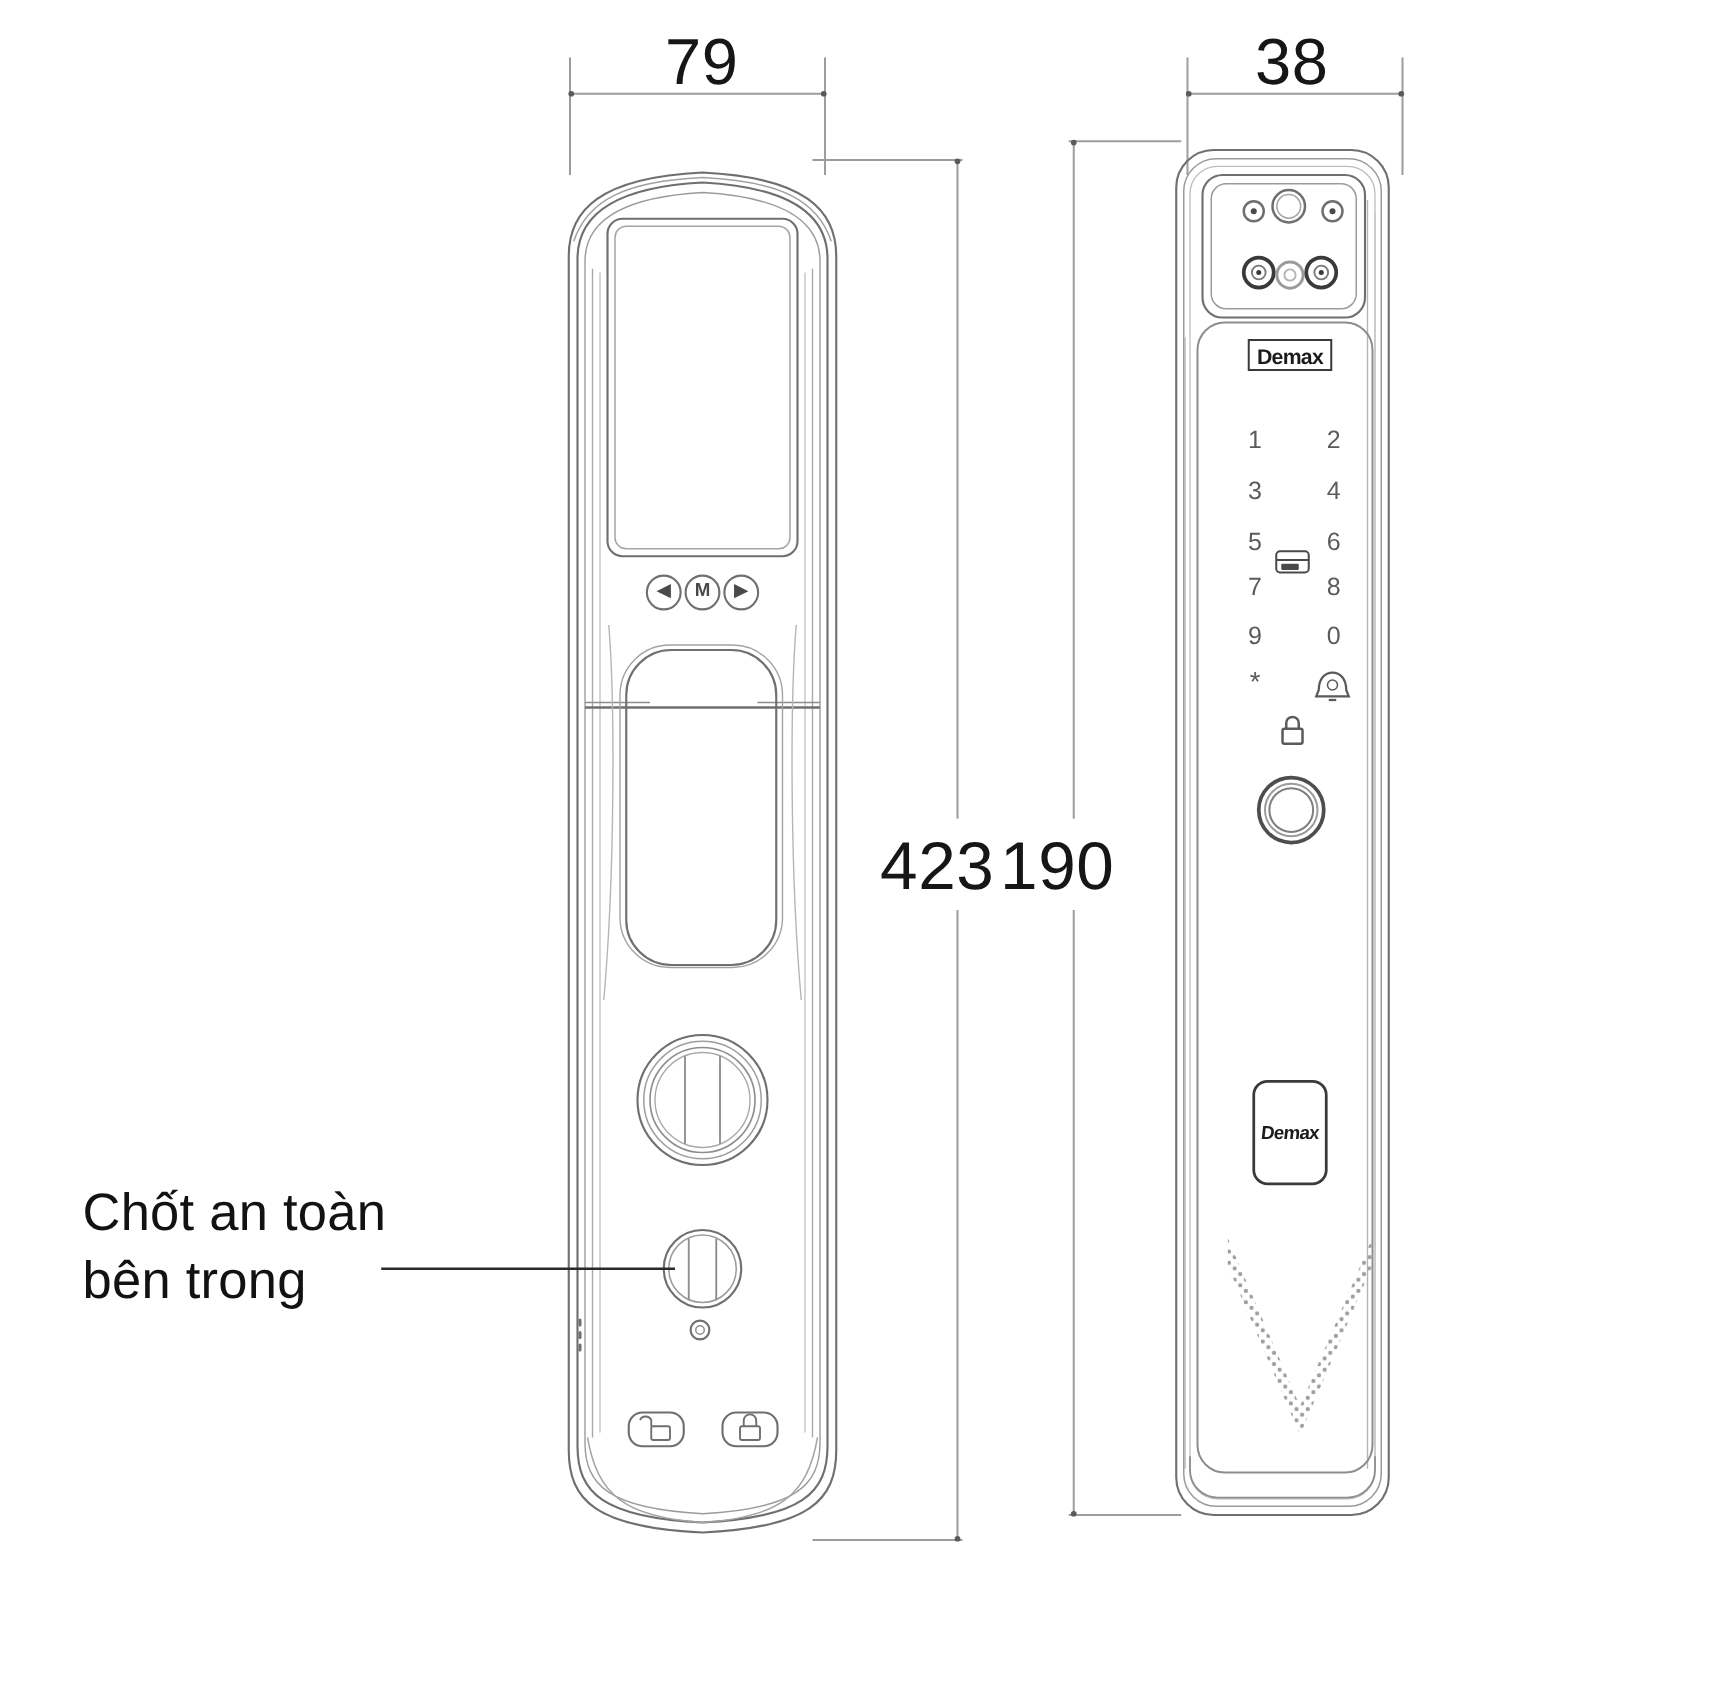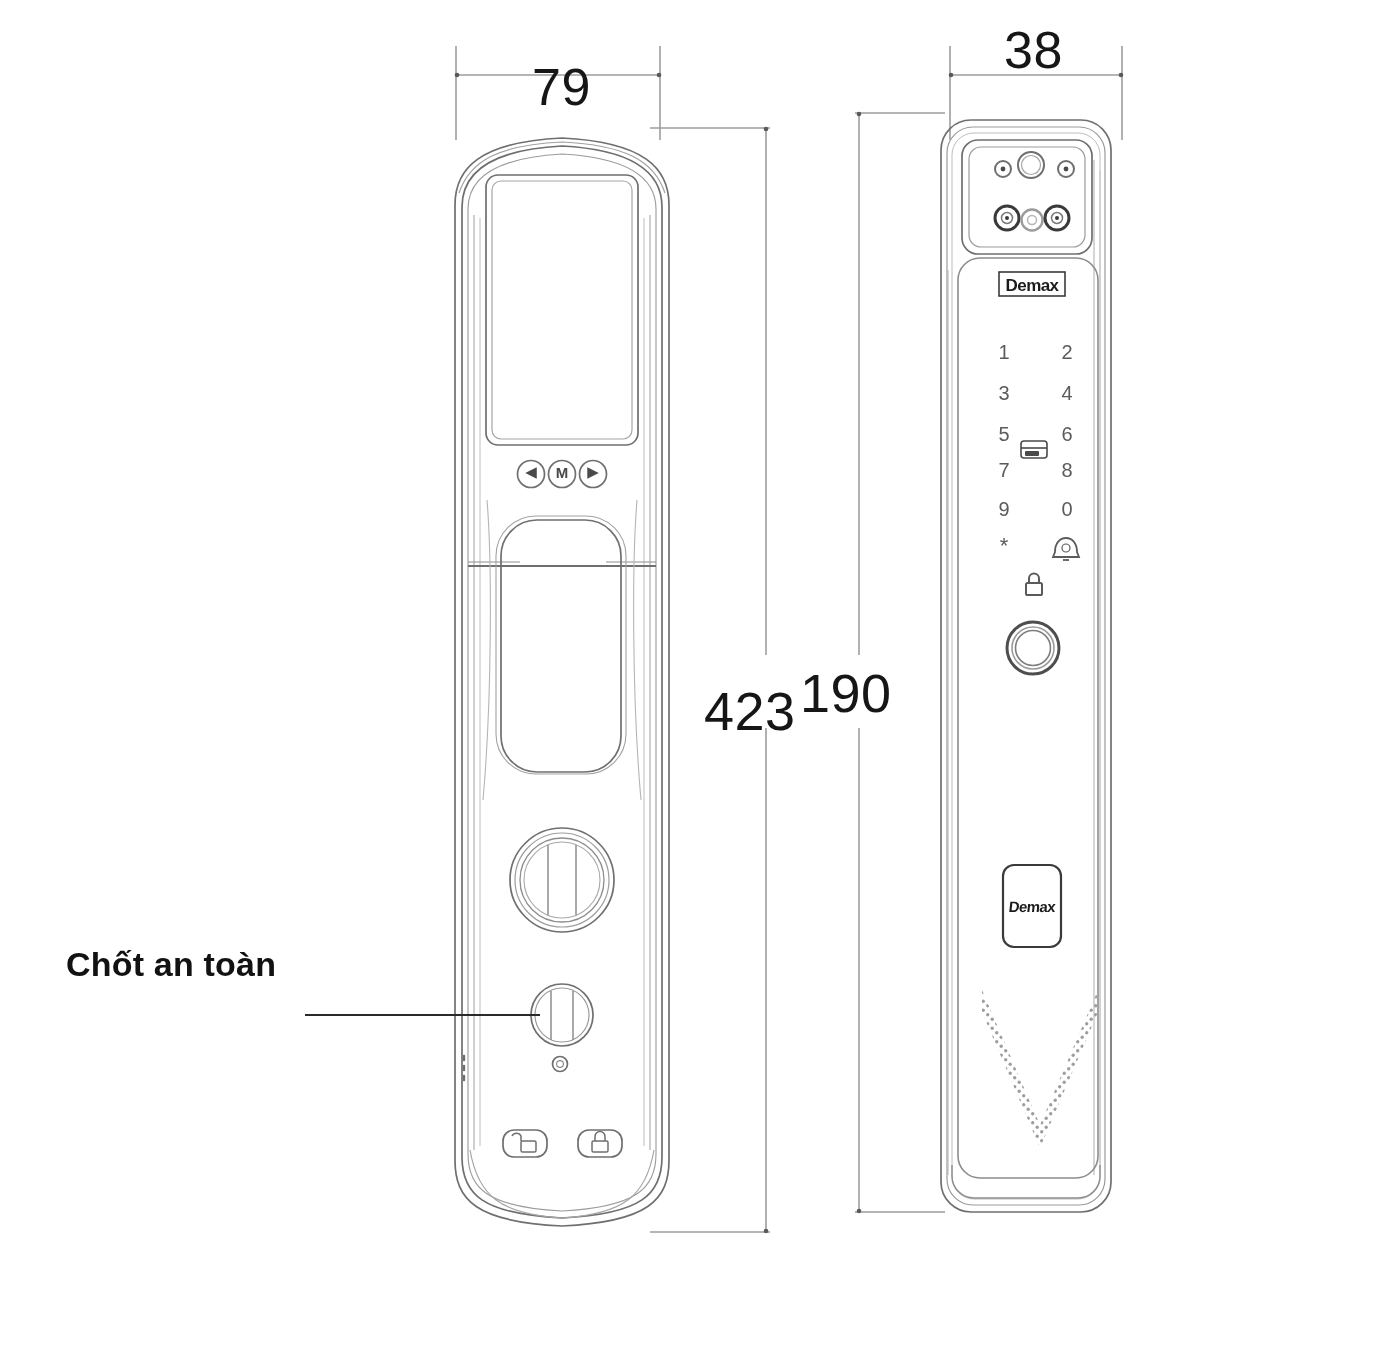--- a/index.html
+++ b/index.html
@@ -37,22 +37,22 @@
   }
   .dim-top {
     font-size: 52px;
   }
   .dim-side {
     font-size: 54px;
   }
   .calloutlabel {
     position: absolute;
     font-family: "Liberation Sans", sans-serif;
-    font-size: 34px;
-    font-weight: 700;
+    font-size: 42px;
+    font-weight: 400;
     color: #121212;
     line-height: 1.32;
     white-space: pre;
     letter-spacing: 0.2px;
   }
   
   .keylabel {
     position: absolute;
     font-family: "Liberation Sans", sans-serif;
     font-size: 20px;
@@ -293,29 +293,30 @@
       <rect x="1003" y="865" width="58" height="82" rx="11" ry="11" stroke="#3a3a3a" stroke-width="2.2"></rect>
 
       <g clip-path="url(#chevclip2)" stroke="none">
         <rect x="975" y="985" width="130" height="170" fill="url(#dotpat)"></rect>
       </g>
 
       <path d="M 952 1165 L 952 1176 A 22 22 0 0 0 974 1198 L 1078 1198 A 22 22 0 0 0 1100 1176 L 1100 1165" stroke="#8d8d8d" stroke-width="1.4"></path>
     </g>
   </svg>
 
-  <div class="dimtext dim-top" style="left:532px; top:20px;margin-top:37px;">79</div>
+  <div class="dimtext dim-top" style="left:532px; top:20px;">79</div>
 
   <div class="dimtext dim-top" style="left:1004px; top:20px;">38</div>
 
-  <div class="dimtext dim-side" style="left:704px; top:680px;">423</div>
+  <div class="dimtext dim-side" style="left:704px; top:662px;">423</div>
 
   <div class="dimtext dim-side" style="left:800px; top:662px;">190</div>
 
   <div class="calloutlabel" style="left:66px; top:942px;">Chốt an toàn</div>
+  <div class="calloutlabel" style="left:66px; top:996px;">bên trong</div>
 
   <div style="position:absolute; left:518px; top:463px; width:26px; text-align:center; font-size:15px; color:#4a4a4a; font-family:'Liberation Sans',sans-serif;">◀</div>
   <div style="position:absolute; left:549px; top:464px; width:26px; text-align:center; font-size:15px; font-weight:700; color:#4a4a4a; font-family:'Liberation Sans',sans-serif;">M</div>
   <div style="position:absolute; left:580px; top:463px; width:26px; text-align:center; font-size:15px; color:#4a4a4a; font-family:'Liberation Sans',sans-serif;">▶</div>
 
   <div class="brandtext brand-top" style="left:997px; top:276px;">Demax</div>
 
   <div class="brandtext brand-bottom" style="left:999px; top:898px; transform:skewX(-6deg);">Demax</div>
 
   <div class="keylabel" style="left:991px; top:342px;">1</div>

